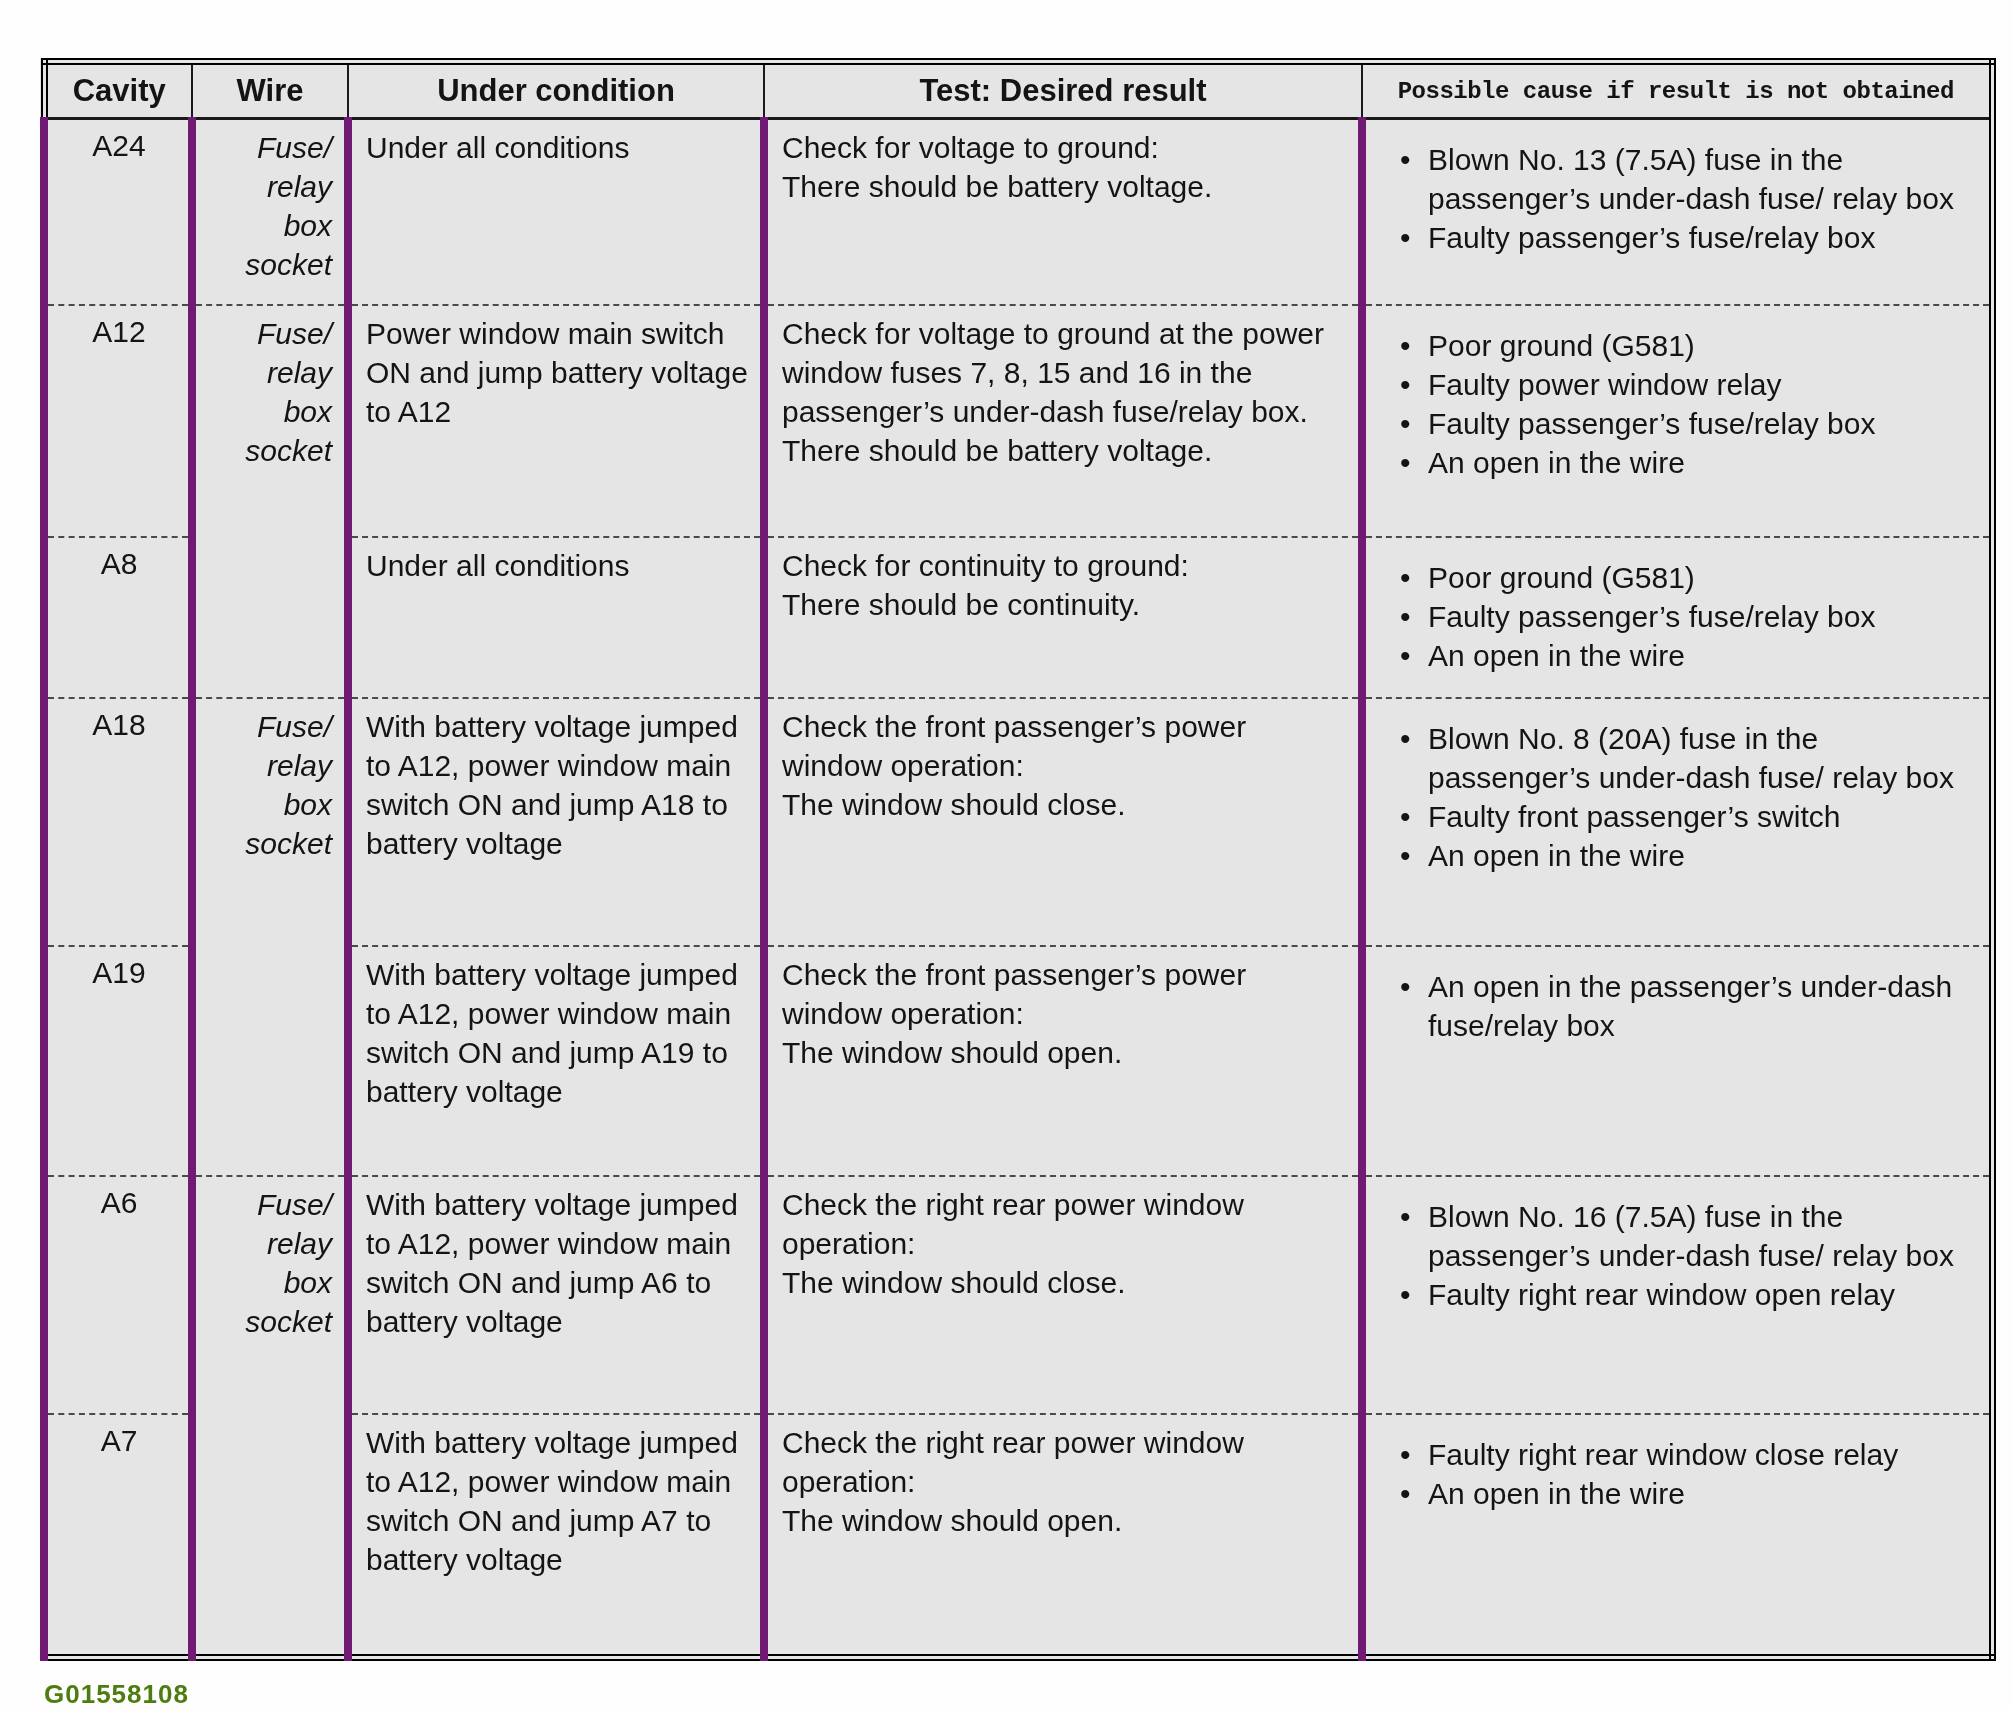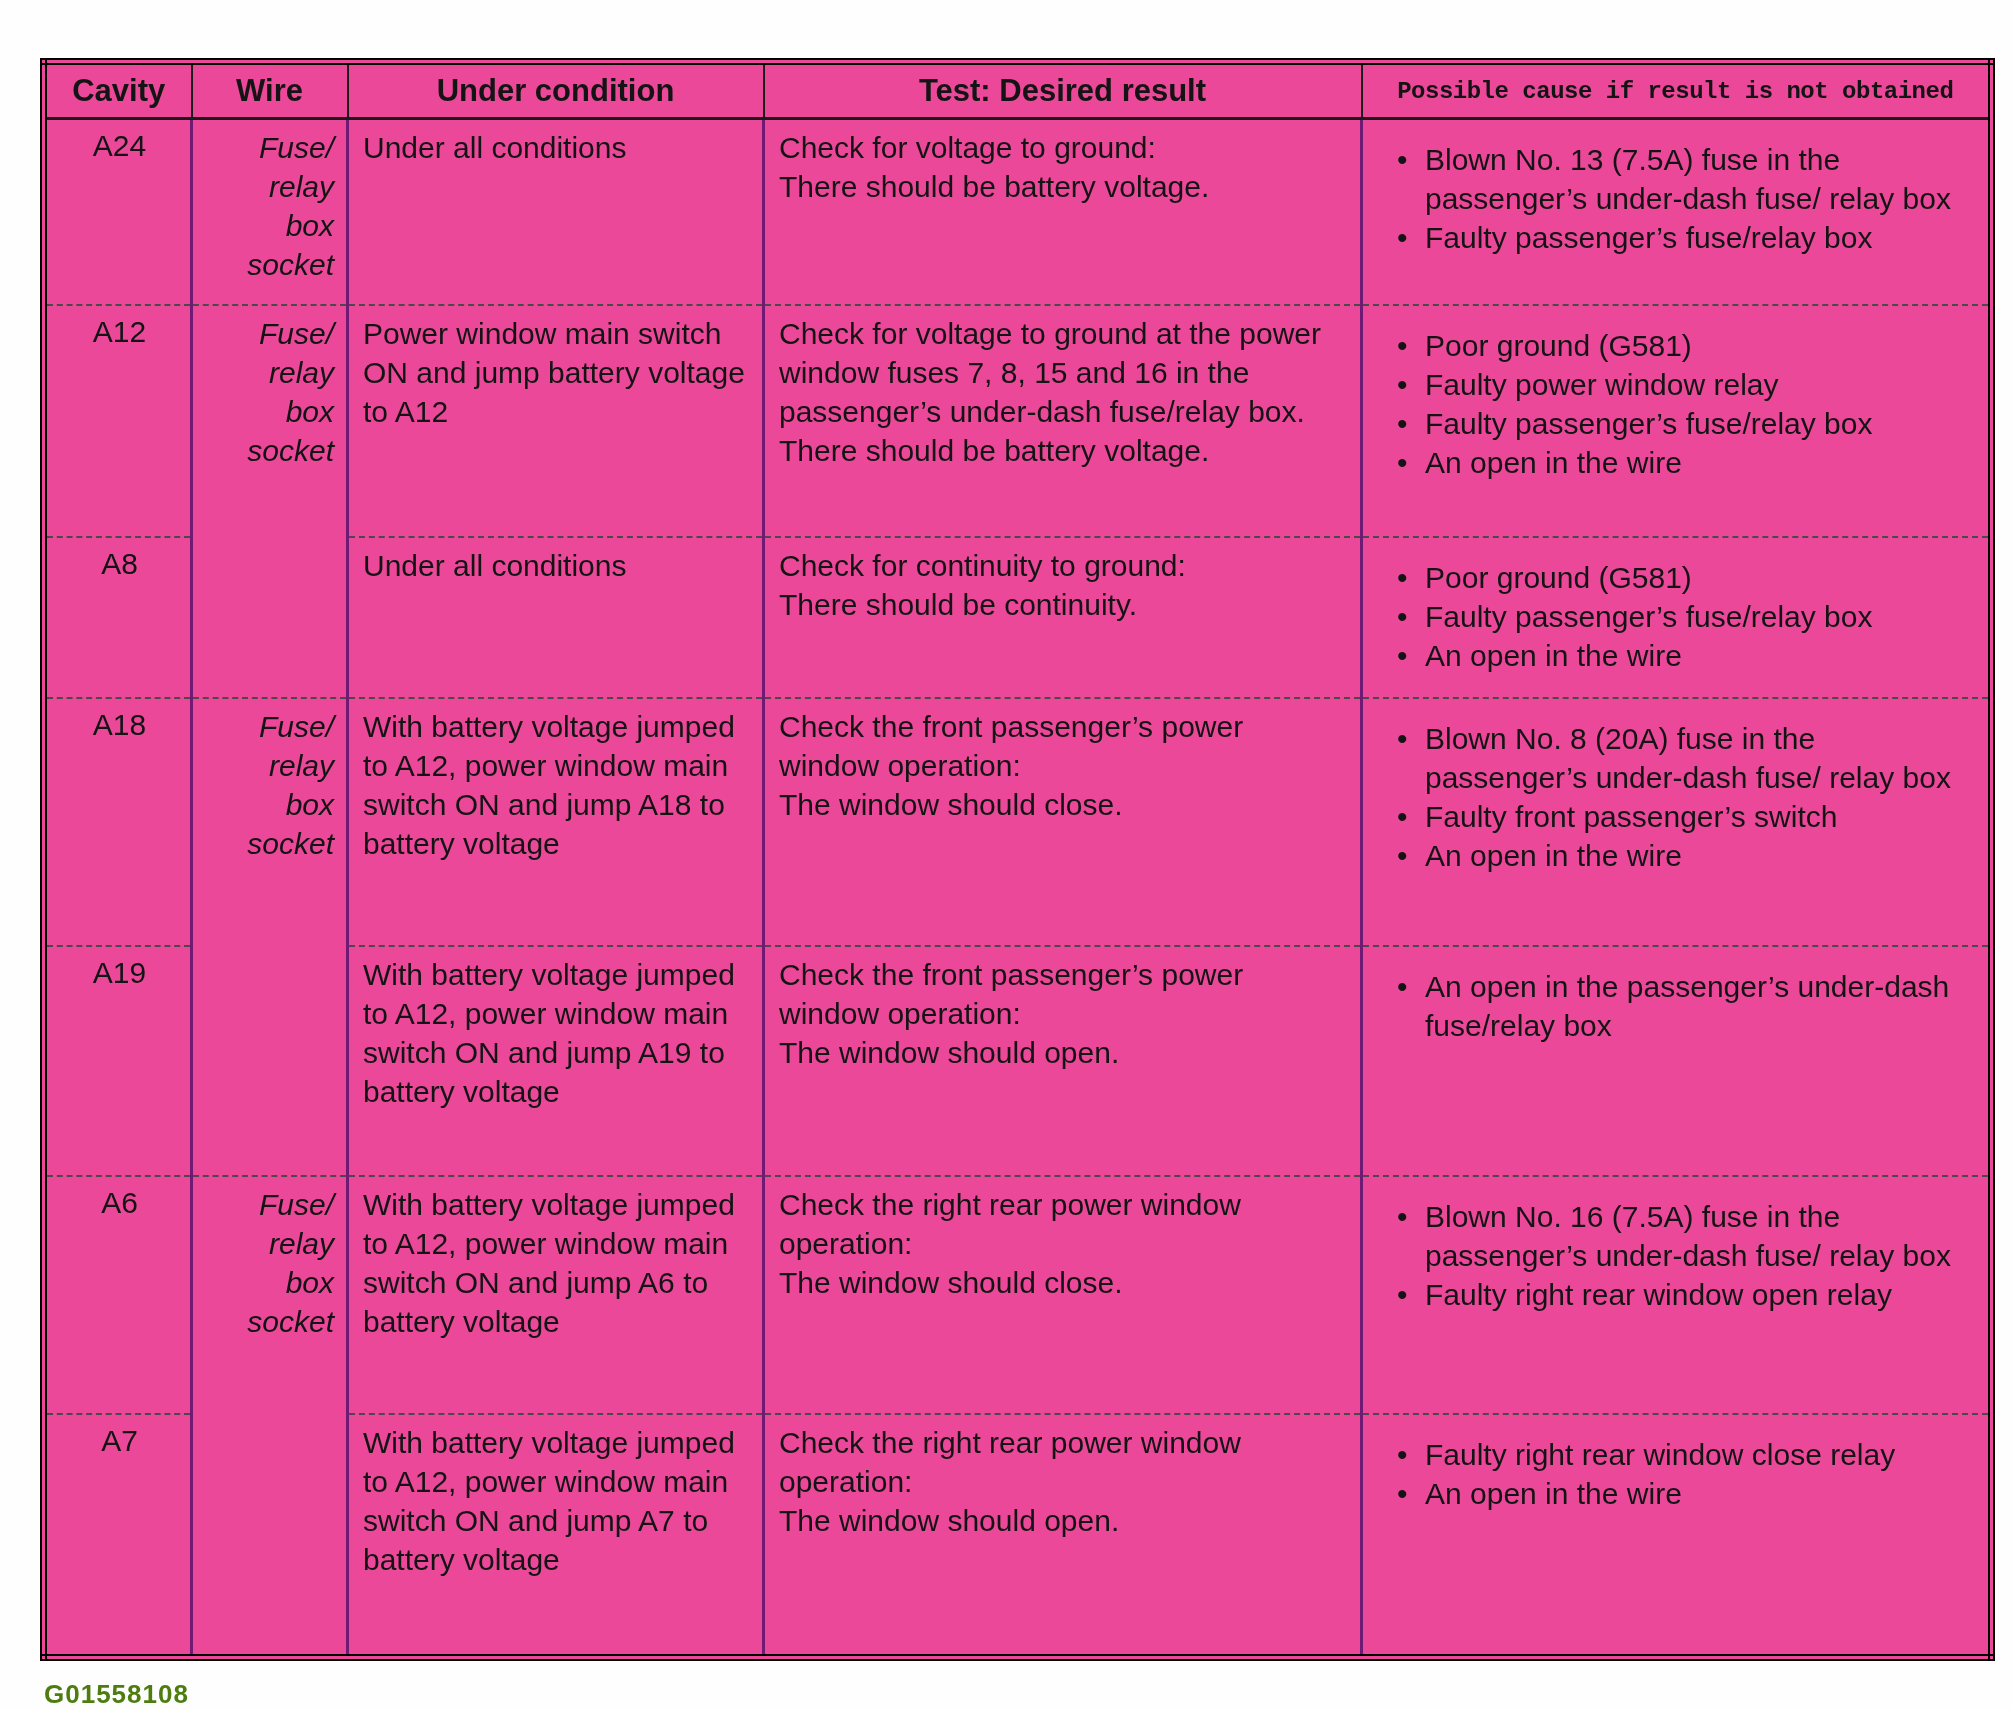--- a/index.html
+++ b/index.html
@@ -15,40 +15,40 @@
     height: 1710px;
     box-sizing: border-box;
     background: #fefefe;
     padding: 58px 24px 0 40px;
   }
   table.diag {
     border-collapse: collapse;
     table-layout: fixed;
     width: 1948px;
     border: 7px double #000;
-    background: #ec4899;
+    background: #e5e5e5;
   }
   th {
     border-left: 2px solid #1a1a1a;
     border-bottom: 3px solid #1a1a1a;
     font-size: 31px;
     font-weight: bold;
     text-align: center;
     padding: 8px 6px;
     vertical-align: middle;
     white-space: nowrap;
     overflow: hidden;
   }
   th.th-cause {
     font-size: 24px;
     letter-spacing: -0.5px;
     font-family: Liberation Mono, monospace;
   }
   td {
-    border-left: 3px solid #701a75;
+    border-left: 8px solid #701a75;
     border-top: 2px dashed #4a4a4a;
     vertical-align: top;
     font-size: 30px;
     line-height: 39px;
     padding: 8px 12px 10px 14px;
     box-sizing: border-box;
   }
   td.cavity { text-align: center; padding-top: 6px; }
   td.wire   { text-align: right; white-space: pre-line; font-style: italic; }
   td.condition, td.test { white-space: pre-line; }

